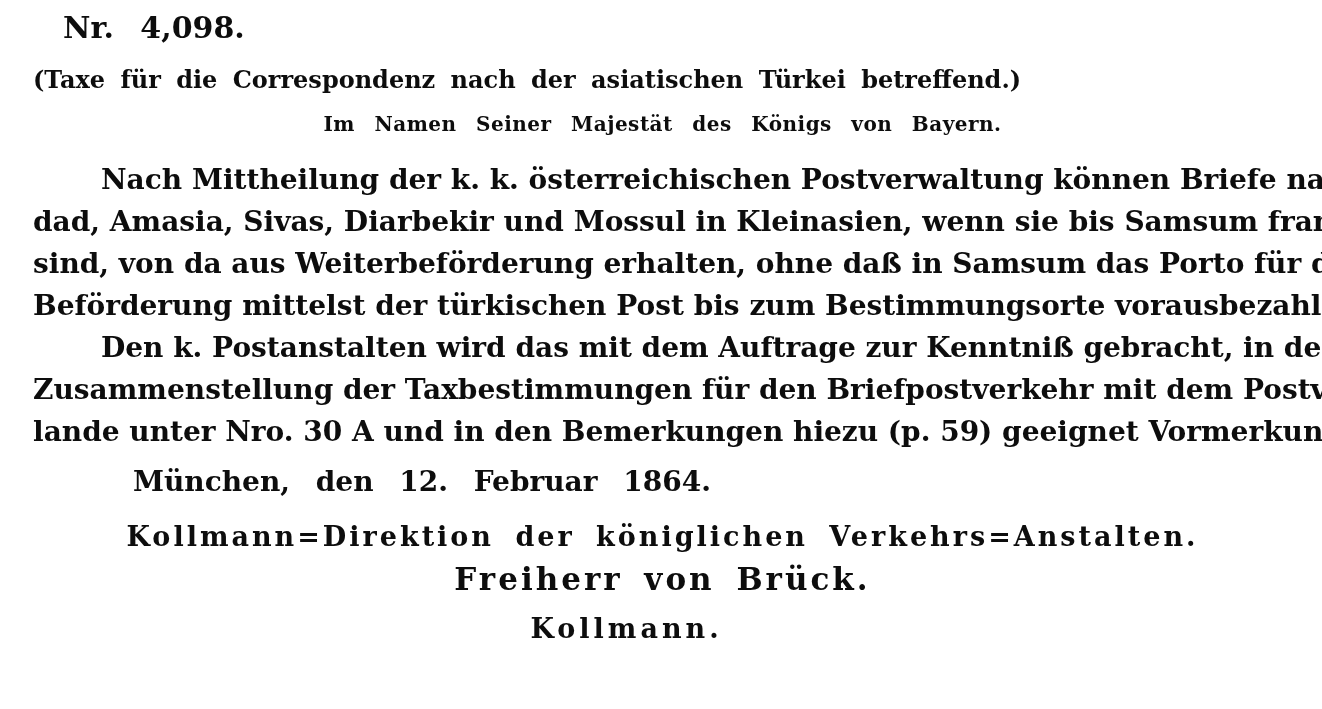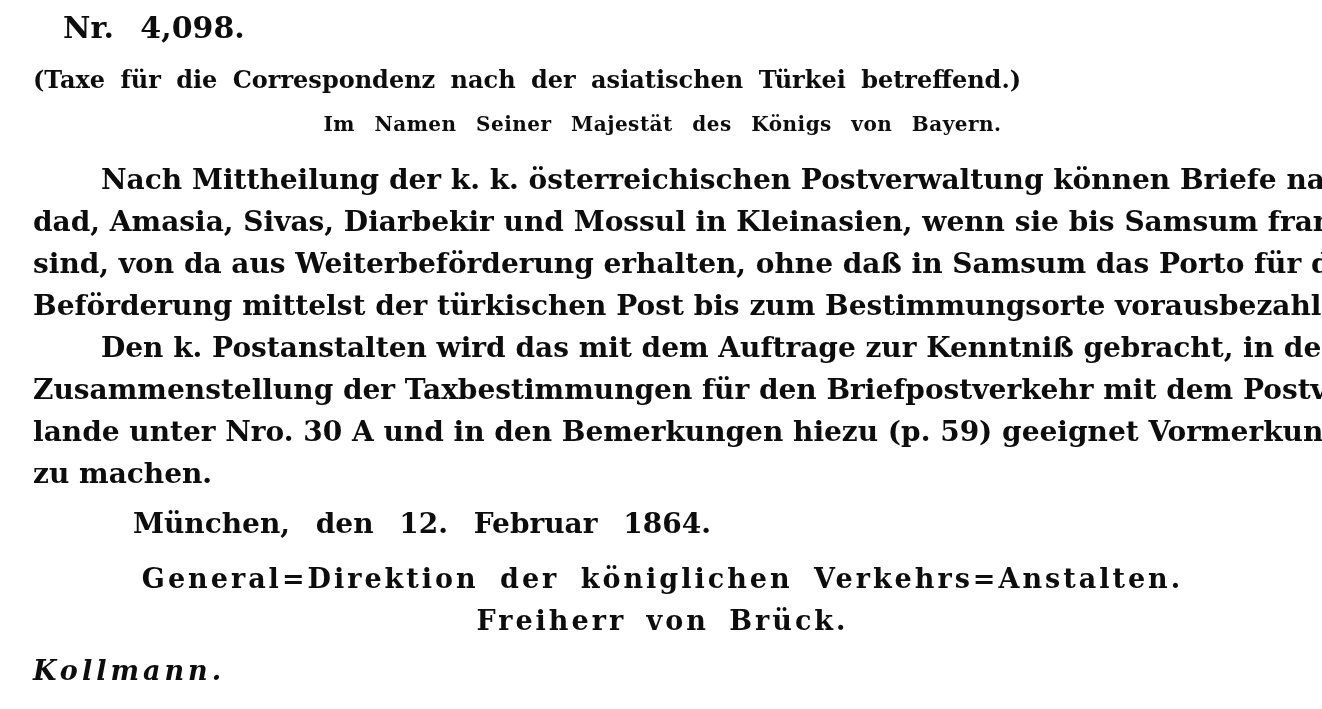--- a/index.html
+++ b/index.html
@@ -54,34 +54,33 @@
   .authority-line {
     text-align: center;
     font-size: 27px;
     line-height: 36px;
     margin-top: 16px;
     letter-spacing: 3px;
     word-spacing: 9px;
   }
   .signatory {
     text-align: center;
-    font-size: 27px;
+    font-size: 31px;
     line-height: 36px;
     margin-top: 6px;
     letter-spacing: 3px;
     word-spacing: 8px;
   }
   .countersignature {
-    text-align: left;
+    text-align: center;
     font-size: 27px;
     line-height: 36px;
     margin-top: 14px;
     letter-spacing: 4px;
     padding-right: 72px;
-    font-style: italic;
   }
 </style>
 </head>
 <body>
 
 <div class="page">
 
   <div class="doc-number">Nr. 4,098.</div>
 
   <div class="subject-line">(Taxe für die Correspondenz nach der asiatischen Türkei betreffend.)</div>
@@ -92,24 +91,23 @@
     <div class="bline first">Nach Mittheilung der k. k. österreichischen Postverwaltung können Briefe nach Bag=</div>
     <div class="bline">dad, Amasia, Sivas, Diarbekir und Mossul in Kleinasien, wenn sie bis Samsum frankirt</div>
     <div class="bline">sind, von da aus Weiterbeförderung erhalten, ohne daß in Samsum das Porto für die</div>
     <div class="bline">Beförderung mittelst der türkischen Post bis zum Bestimmungsorte vorausbezahlt werden muß.</div>
   </div>
 
   <div class="body-block" style="margin-top:0;">
     <div class="bline first">Den k. Postanstalten wird das mit dem Auftrage zur Kenntniß gebracht, in der</div>
     <div class="bline">Zusammenstellung der Taxbestimmungen für den Briefpostverkehr mit dem Postvereinsaus=</div>
     <div class="bline">lande unter Nro. 30 A und in den Bemerkungen hiezu (p. 59) geeignet Vormerkung</div>
-    <div class="bline left">zu machen.</div>
   </div>
 
   <div class="dateline">München, den 12. Februar 1864.</div>
 
-  <div class="authority-line">General=Direktion der königlichen Verkehrs=Anstalten.</div>
+  <div class="authority-line">Kollmann=Direktion der königlichen Verkehrs=Anstalten.</div>
 
   <div class="signatory">Freiherr von Brück.</div>
 
   <div class="countersignature">Kollmann.</div>
 
 </div>
 
 </body></html>

